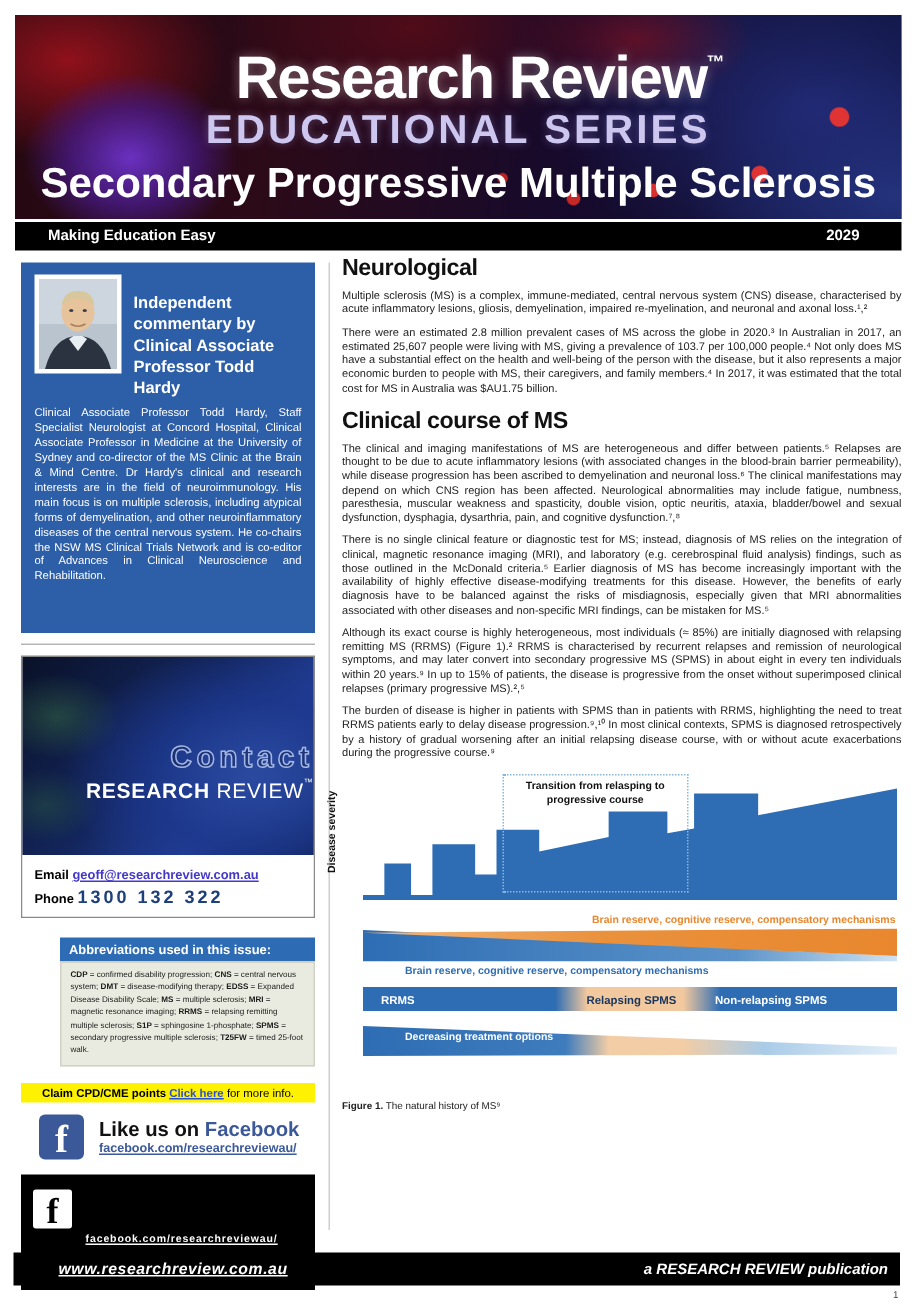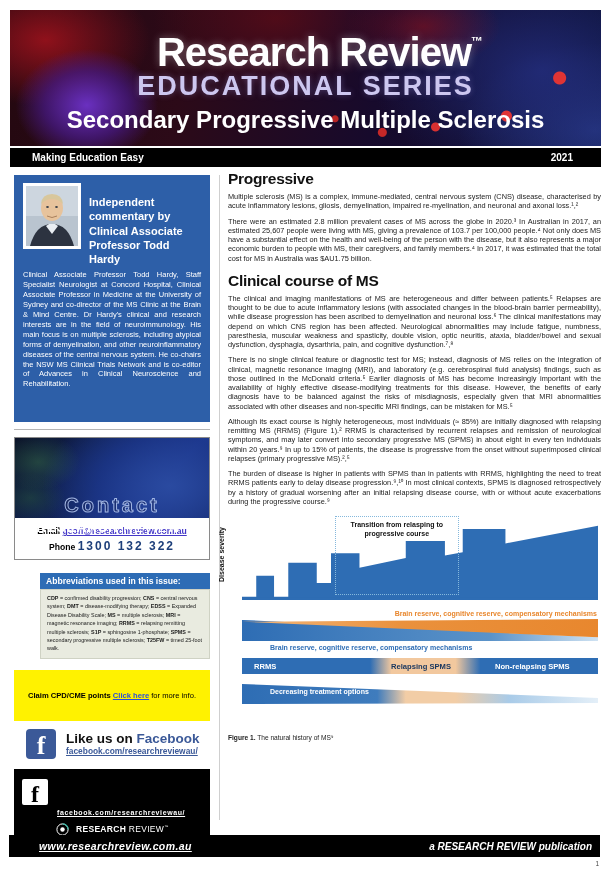--- a/index.html
+++ b/index.html
@@ -23,66 +23,66 @@
       radial-gradient(ellipse 220px 150px at 90% 45%, rgba(35,45,125,0.85), transparent 78%),
       radial-gradient(ellipse 190px 120px at 99% 88%, rgba(45,65,150,0.75), transparent 72%),
       linear-gradient(100deg, #240810, #2c0a18 30%, #170a2c 62%, #0a1032);
     color:#fff; text-align:center;
   }
   .brand-line { margin-top:20px; font-size:40px; font-weight:700; letter-spacing:-1px;
     text-shadow:0 0 8px rgba(255,255,255,0.35);padding-left:28px; }
   .brand-tm { font-size:12px; vertical-align:top; position:relative; top:4px; }
   .series-line { margin-top:-4px; font-size:27px; font-weight:600; letter-spacing:2px;
     color:#cdc7f0; text-shadow:0 0 6px rgba(180,170,255,0.35); }
-  .topic-line { margin-top:4px; font-size:24px; font-weight:700; color:#fff; }
+  .topic-line { margin-top:4px; font-size:28px; font-weight:700; color:#fff; }
 
   .top-bar { position:absolute; left:10px; top:148px; width:591px; height:19px; background:#000;
     color:#fff; display:flex; align-items:center; justify-content:space-between;
     padding:0 28px 0 22px; font-size:10px; font-weight:700; }
 
   
   .v-sep { position:absolute; left:219px; top:175px; width:1px; height:645px; background:#cfcfcf; }
 
   
   .sidebar { position:absolute; left:14px; top:175px; width:196px; }
 
   .commentary-box { background:#2d5fa8; color:#fff; padding:8px 9px; height:247px; overflow:hidden; }
   .photo-frame { float:left; width:58px; height:66px; background:#fff; padding:3px; margin:0 8px 4px 0; }
   .photo-frame svg { display:block; width:52px; height:60px; }
   .commentary-title { font-size:11px; font-weight:700; line-height:1.3; padding-top:12px; }
   .commentary-bio { clear:both; font-size:7.5px; line-height:1.32; text-align:justify; padding-top:4px; }
 
   .side-divider { margin-top:7px; border-top:1px solid #b5b5b5; }
 
   .contact-box { margin-top:7px; border:1px solid #8a8a8a; }
-  .contact-art { height:80px; position:relative;
+  .contact-art { height:132px; position:relative;
     background:
       radial-gradient(ellipse 60px 40px at 12% 30%, rgba(60,120,70,0.45), transparent 70%),
       radial-gradient(ellipse 50px 35px at 8% 75%, rgba(50,110,60,0.35), transparent 70%),
       radial-gradient(ellipse 160px 110px at 80% 60%, #2a4aa0 0%, rgba(28,55,140,0.8) 45%, transparent 80%),
       linear-gradient(130deg, #0a1228, #13255c 45%, #23409a 72%, #0d1a3e);
-    text-align:center; }
+    text-align:right; }
   .contact-word { padding-top:56px; font-size:20px; font-weight:700; letter-spacing:3px;
     color:rgba(25,35,85,0.45); -webkit-text-stroke:1px rgba(185,205,245,0.85); }
   .contact-brand { font-size:14px; color:#fff; letter-spacing:0.5px; margin-top:2px; }
   .contact-brand .b { font-weight:700; }
   .contact-brand .l { font-weight:300; }
   .contact-brand .tm { font-size:6px; vertical-align:top; }
-  .contact-strip { background:#fff; padding:5px 8px 6px;text-align:center; }
+  .contact-strip { background:#fff; padding:5px 8px 6px; }
   .contact-row { font-size:8.6px; color:#000; font-weight:700; margin-top:3px; }
   .email-link { color:#4438c8; text-decoration:underline; font-weight:700; }
   .phone-number { color:#1d3f7a; font-size:12px; font-weight:700; letter-spacing:2px; }
 
   .abbrev-box { margin-top:13px;padding-left:26px; }
   .abbrev-head { background:#2d6cb5; color:#fff; font-size:8.6px; font-weight:700; padding:3px 6px; }
   .abbrev-body { background:#e9ebe0; border:1px solid #cfd2c4; padding:4px 6px 5px; font-size:5.4px;
     line-height:1.55; color:#1a1a1a; }
   .abbrev-body b { font-weight:700; }
 
-  .cpd-bar { margin-top:11px; background:#fff200; padding:21px 4px; font-size:7.6px; font-weight:700;
+  .cpd-bar { margin-top:11px; background:#fff200; padding:2px 4px; font-size:7.6px; font-weight:700;
     color:#000; text-align:center; }
   .cpd-link { color:#2a4fd7; text-decoration:underline; }
   .cpd-rest { font-weight:400; }
 
   .fb-like-box { margin-top:6px; background:#fff; display:flex; align-items:center; padding:2px 0 2px 12px; }
   .fb-icon-blue { width:30px; height:30px; background:#3b5998; border-radius:4px; color:#fff;
     font-size:26px; font-weight:700; text-align:center; line-height:34px; flex:0 0 auto;
     font-family:"Liberation Serif", serif; }
   .fb-like-text { margin-left:10px; }
   .fb-like-line { font-size:13.5px; font-weight:800; color:#111; }
@@ -119,21 +119,21 @@
   .transition-label { margin:4px auto 0; width:110px; text-align:center; font-size:7px; font-weight:700;
     color:#111; line-height:1.25; }
   .reserve-label-orange { margin:10px 4px 2px 0; text-align:right; font-size:7px; font-weight:700; color:#e8872e; }
   .wedge-svg { display:block; margin-left:14px; width:356px; height:22px; }
   .reserve-label-blue { margin:3px 0 0 42px; font-size:7px; font-weight:700; color:#2e6db4; }
   .stage-bar { margin:7px 0 0 14px; width:356px; height:16px; display:flex; align-items:center;
     background:linear-gradient(90deg,#2e6db4 0%,#2e6db4 36%,#f2c89e 42%,#f2c89e 60%,#2e6db4 67%,#2e6db4 100%); }
   .stage-bar span { font-size:7.6px; font-weight:700; }
   .stage-rrms { color:#fff; padding-left:12px; flex:1; text-align:left; }
   .stage-rspms { color:#17365f; flex:1; text-align:center; }
-  .stage-nrspms { color:#fff; padding-right:10px; flex:1; text-align:center; }
+  .stage-nrspms { color:#fff; padding-right:10px; flex:1; text-align:left; }
   .treat-row { position:relative; margin:10px 0 0 14px; width:356px; height:20px; }
   .treat-svg { position:absolute; inset:0; width:356px; height:20px; }
   .treat-label { position:absolute; left:28px; top:4px; font-size:7px; font-weight:700; color:#fff; }
   .fig-caption { margin-top:30px; font-size:6.6px; color:#222; }
   .fig-caption .b { font-weight:700; }
 
   
   .footer-bar { position:absolute; left:9px; top:835px; width:591px; height:22px; background:#000;
     color:#fff; display:flex; align-items:center; justify-content:space-between; padding:0 8px 0 30px;font-style:italic; }
   .footer-url { font-size:10.5px; font-weight:700; text-decoration:underline; color:#fff; letter-spacing:0.4px; }
@@ -145,21 +145,21 @@
 
 <div id="page">
 
   <div class="header-art">
     <div class="brand-line"><span>Research Review</span><span class="brand-tm">™</span></div>
     <div class="series-line">EDUCATIONAL SERIES</div>
     <div class="topic-line">Secondary Progressive Multiple Sclerosis</div>
   </div>
   <div class="top-bar">
     <span>Making Education Easy</span>
-    <span>2021</span>
+    <span>2029</span>
   </div>
 
   <div class="v-sep"></div>
 
   <div class="sidebar">
 
     <div class="commentary-box">
       <div class="photo-frame">
         <svg viewBox="0 0 52 60">
           <rect width="52" height="60" fill="#cdd6df"></rect>
@@ -233,21 +233,21 @@
         <span class="rr-logo-text">
           <span class="b">RESEARCH</span>
           <span>REVIEW</span><span style="font-size:4px;vertical-align:top;">™</span>
           <div class="rr-logo-sub">Australia's Leader in Specialist Publications</div>
         </span>
       </div>
     </div>
   </div>
 
   <div class="main">
-    <div class="section-head">Progressive</div>
+    <div class="section-head">Neurological</div>
     <p>Multiple sclerosis (MS) is a complex, immune-mediated, central nervous system (CNS) disease, characterised by acute inflammatory lesions, gliosis, demyelination, impaired re-myelination, and neuronal and axonal loss.¹,²</p>
     <p>There were an estimated 2.8 million prevalent cases of MS across the globe in 2020.³ In Australian in 2017, an estimated 25,607 people were living with MS, giving a prevalence of 103.7 per 100,000 people.⁴ Not only does MS have a substantial effect on the health and well-being of the person with the disease, but it also represents a major economic burden to people with MS, their caregivers, and family members.⁴ In 2017, it was estimated that the total cost for MS in Australia was $AU1.75 billion.</p>
 
     <div class="section-head clinical-head">Clinical course of MS</div>
     <p>The clinical and imaging manifestations of MS are heterogeneous and differ between patients.⁵ Relapses are thought to be due to acute inflammatory lesions (with associated changes in the blood-brain barrier permeability), while disease progression has been ascribed to demyelination and neuronal loss.⁶ The clinical manifestations may depend on which CNS region has been affected. Neurological abnormalities may include fatigue, numbness, paresthesia, muscular weakness and spasticity, double vision, optic neuritis, ataxia, bladder/bowel and sexual dysfunction, dysphagia, dysarthria, pain, and cognitive dysfunction.⁷,⁸</p>
     <p>There is no single clinical feature or diagnostic test for MS; instead, diagnosis of MS relies on the integration of clinical, magnetic resonance imaging (MRI), and laboratory (e.g. cerebrospinal fluid analysis) findings, such as those outlined in the McDonald criteria.⁵ Earlier diagnosis of MS has become increasingly important with the availability of highly effective disease-modifying treatments for this disease. However, the benefits of early diagnosis have to be balanced against the risks of misdiagnosis, especially given that MRI abnormalities associated with other diseases and non-specific MRI findings, can be mistaken for MS.⁵</p>
     <p>Although its exact course is highly heterogeneous, most individuals (≈ 85%) are initially diagnosed with relapsing remitting MS (RRMS) (Figure 1).² RRMS is characterised by recurrent relapses and remission of neurological symptoms, and may later convert into secondary progressive MS (SPMS) in about eight in every ten individuals within 20 years.⁹ In up to 15% of patients, the disease is progressive from the onset without superimposed clinical relapses (primary progressive MS).²,⁵</p>
     <p>The burden of disease is higher in patients with SPMS than in patients with RRMS, highlighting the need to treat RRMS patients early to delay disease progression.⁹,¹⁰ In most clinical contexts, SPMS is diagnosed retrospectively by a history of gradual worsening after an initial relapsing disease course, with or without acute exacerbations during the progressive course.⁹</p>
 
     <div class="figure">

